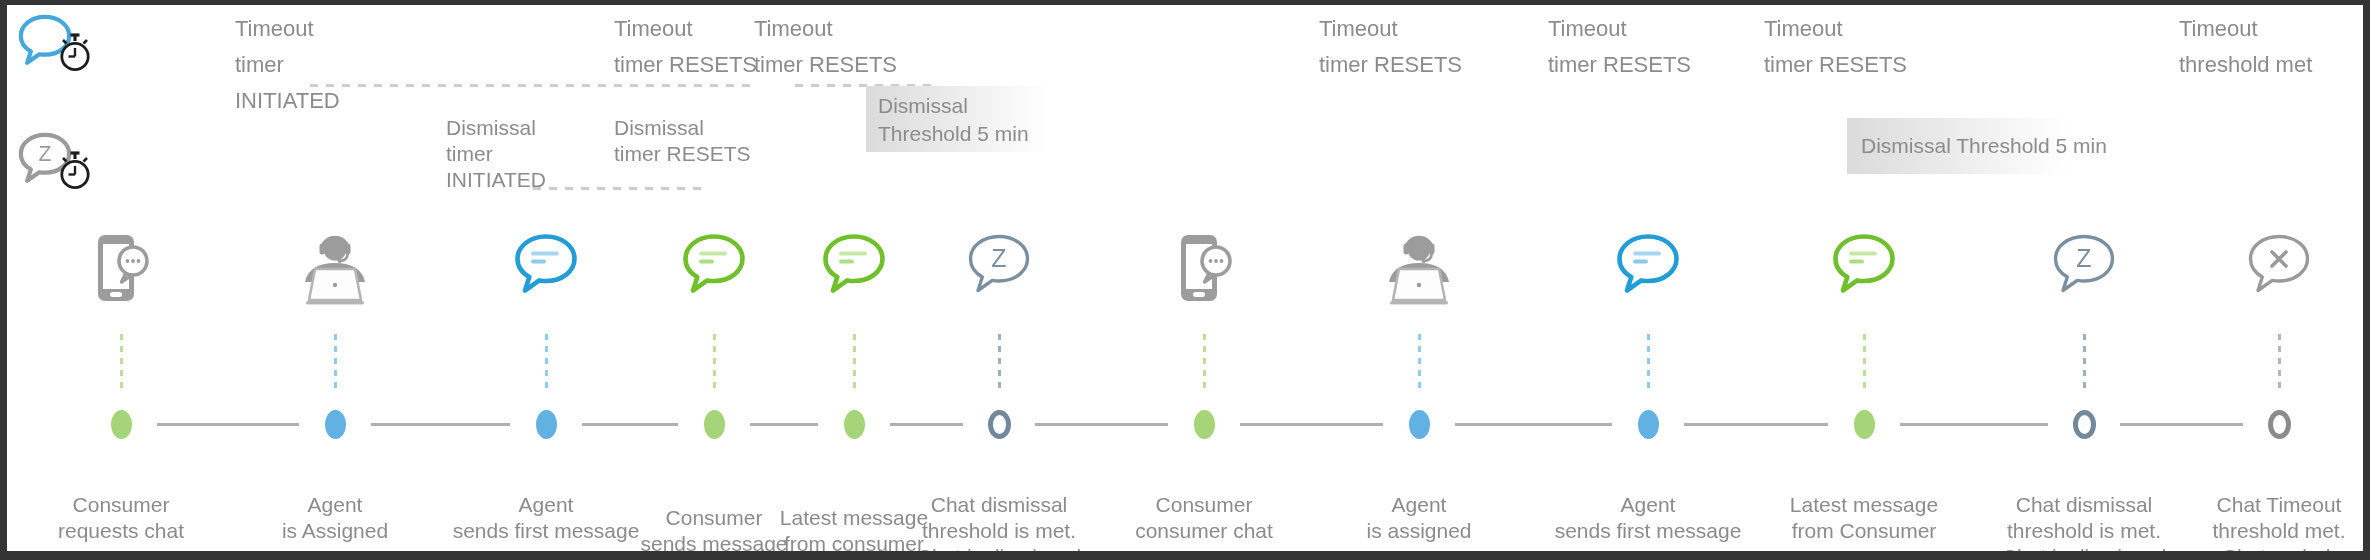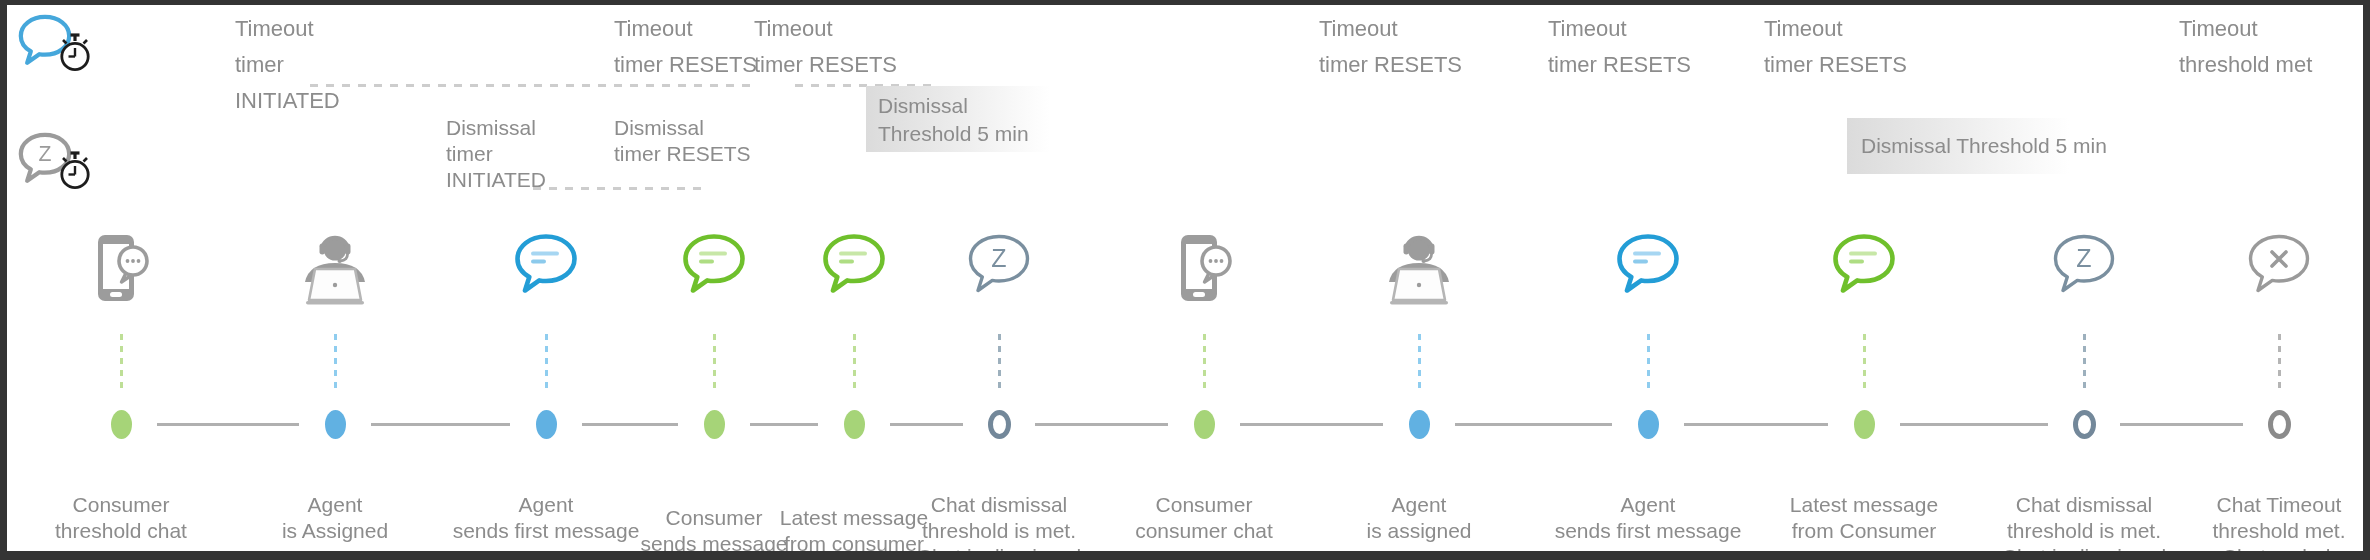--- a/index.html
+++ b/index.html
@@ -140,21 +140,21 @@
     <path d="M42.5 40 L37.5 50 L48.5 42.5" fill="#fff" stroke="#9c9c9c" stroke-width="3.4" stroke-linejoin="round"></path>
     <circle cx="49" cy="29" r="14" fill="#fff" stroke="#9c9c9c" stroke-width="3.6"></circle>
     <circle cx="43.5" cy="29" r="1.9" fill="#9c9c9c"></circle>
         <circle cx="49" cy="29" r="1.9" fill="#9c9c9c"></circle>
         <circle cx="54.5" cy="29" r="1.9" fill="#9c9c9c"></circle>
   </svg></div>
     <div class="vdash" style="left:112.5px;--dc:#bedf97;"></div>
     <div class="dot green" style="left:103.5px;"></div>
     <div class="node-label" style="left:-1px;">
       <div>Consumer</div>
-      <div>threshold chat</div>
+      <div>requests chat</div>
     </div>
     <div class="node-icon" style="left:286px;"><svg width="84" height="78" viewBox="0 0 84 78">
     <circle cx="42" cy="17" r="11.5" fill="#9c9c9c"></circle>
     <path d="M29.5 16 a12.8 12.8 0 0 1 25 0" fill="none" stroke="#9c9c9c" stroke-width="4.6"></path>
     <rect x="26.5" y="11.5" width="5.5" height="11" rx="2.7" fill="#9c9c9c"></rect>
     <rect x="52" y="11.5" width="5.5" height="11" rx="2.7" fill="#9c9c9c"></rect>
     <path d="M54.5 21 q0.5 7.5 -7.5 8" fill="none" stroke="#9c9c9c" stroke-width="2.8"></path>
     <circle cx="46.5" cy="29" r="2" fill="#9c9c9c"></circle>
     <path d="M12 50 Q16 31 42 31 Q68 31 72 50 Z" fill="#9c9c9c"></path>
     <path d="M22 37 H62 L68 68 H16 Z" fill="#fdfdfd" stroke="#b5b5b5" stroke-width="2.6" stroke-linejoin="round"></path>

